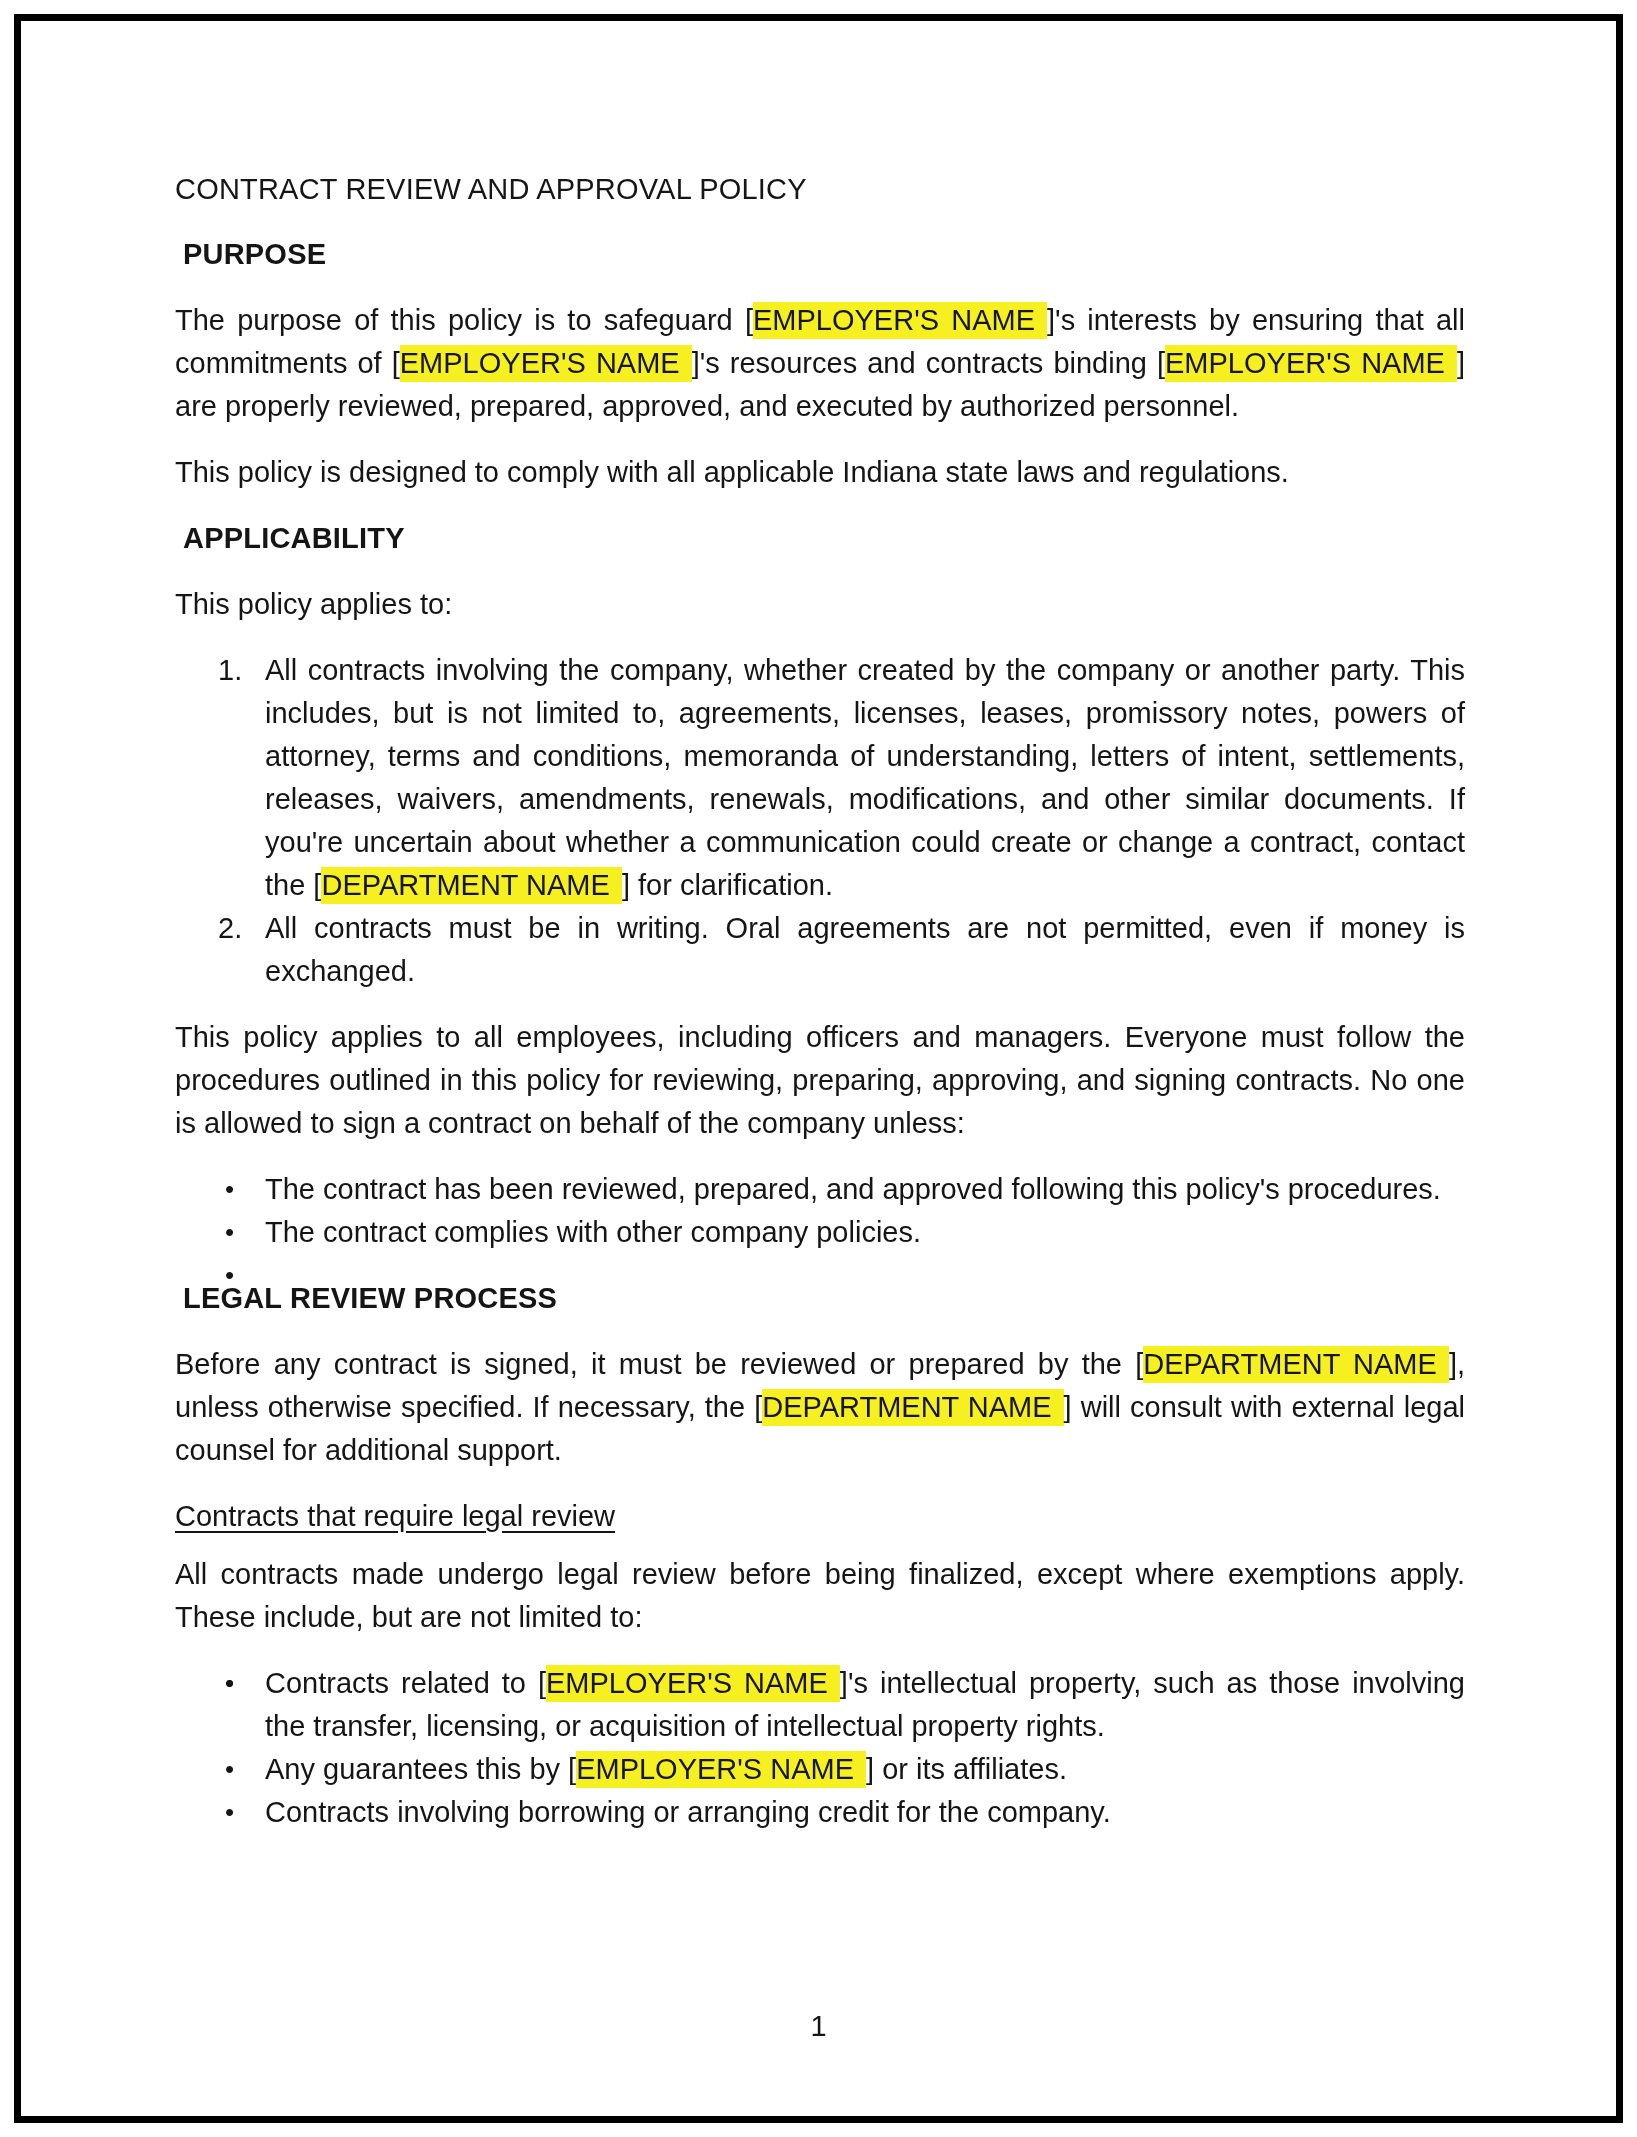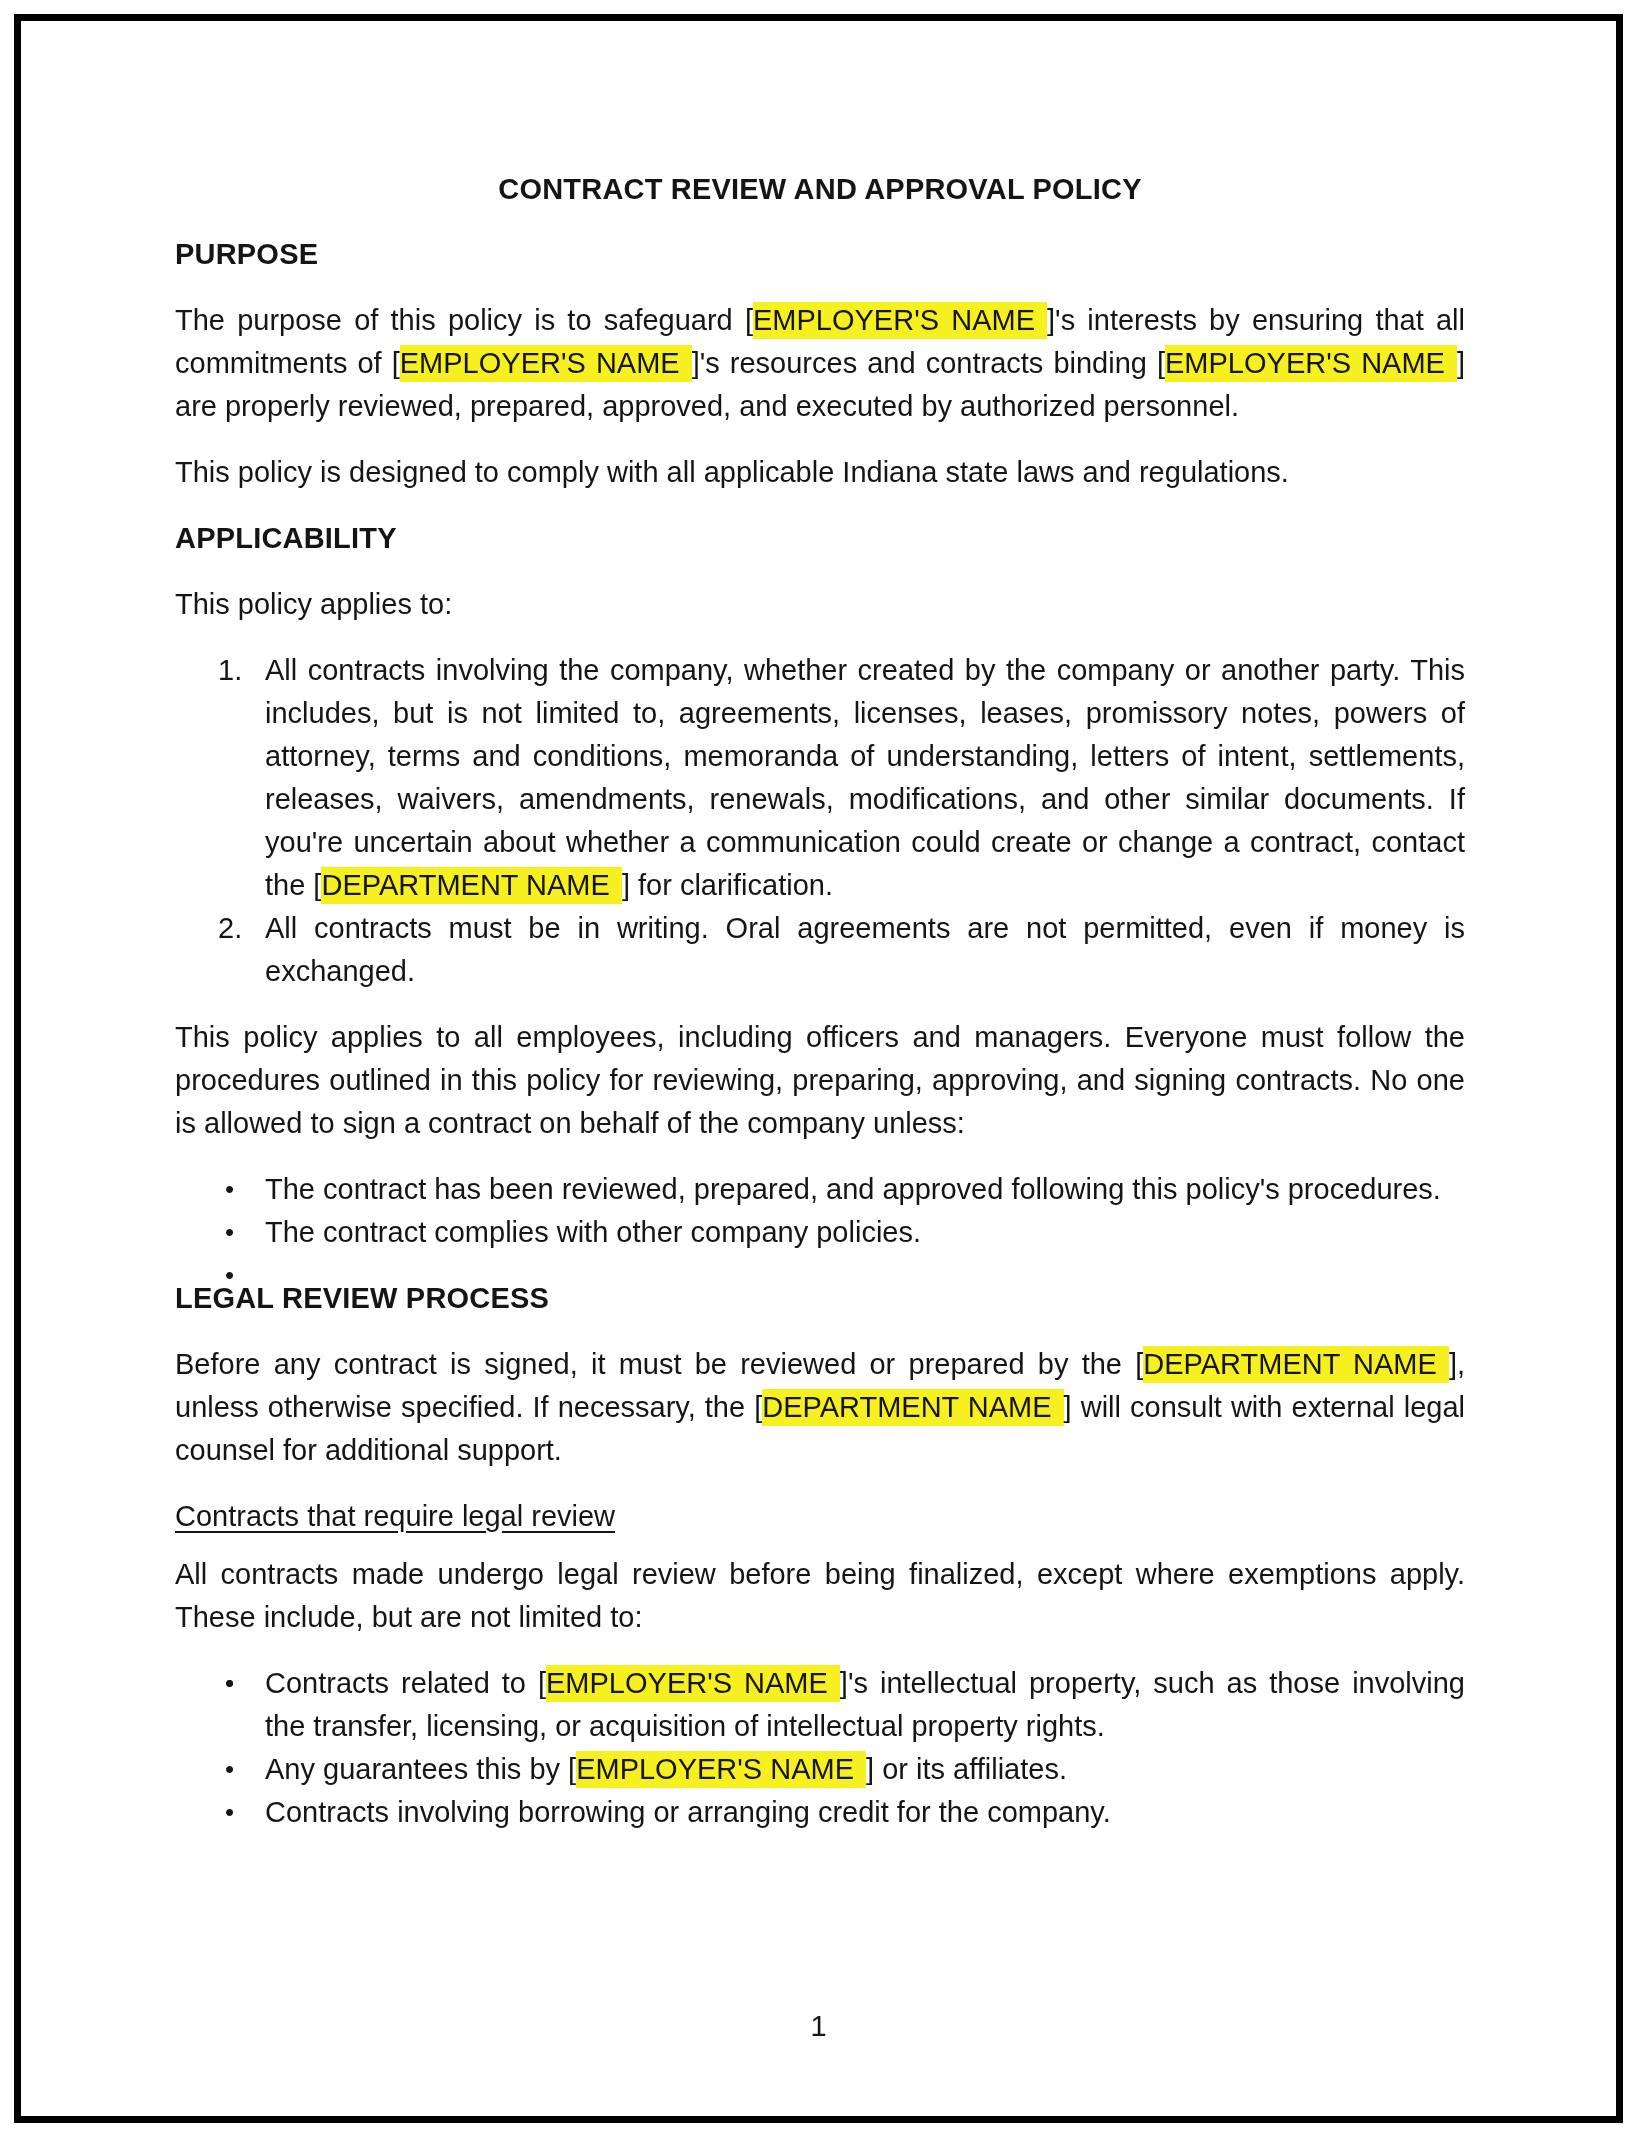--- a/index.html
+++ b/index.html
@@ -18,32 +18,32 @@
     pointer-events: none;
   }
   .content {
     position: absolute;
     left: 175px; top: 168px;
     width: 1290px;
     font-size: 29px;
     line-height: 43px;
   }
   .doc-title {
-    text-align: center;
-    font-weight: bold;
+    text-align: left;
+    font-weight: normal;
     font-size: 29px;
     line-height: 43px;
     margin: 0 0 22px 0;
     letter-spacing: 0.2px;
   }
   .content h2 {
     font-size: 29px;
     font-weight: bold;
     line-height: 43px;
-    margin: 0 0 23px 0;
+    margin: 0 0 23px 8px;
     letter-spacing: 0.2px;
   }
   .content h3 {
     font-size: 29px;
     font-weight: normal;
     line-height: 43px;
     margin: 0 0 15px 0;
     text-decoration: underline;
     text-underline-offset: 5px;
   }

